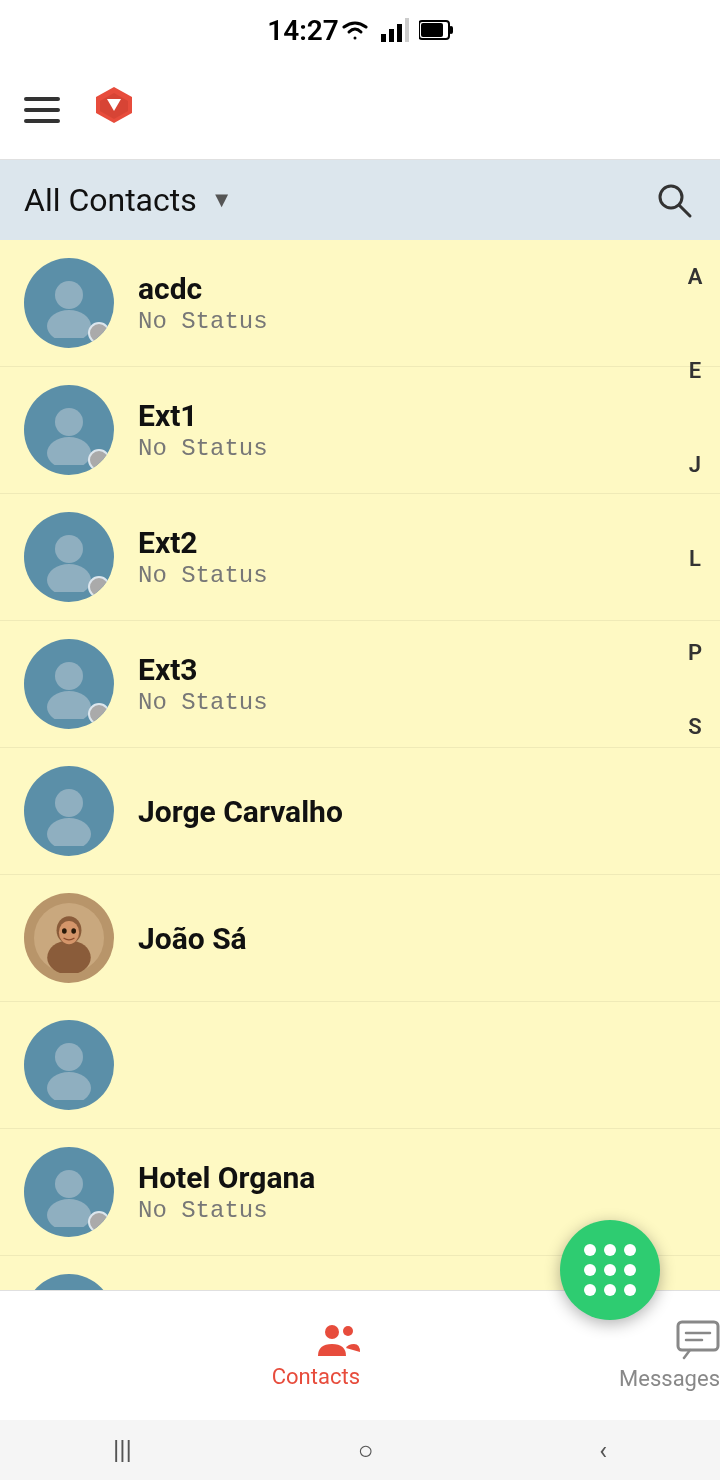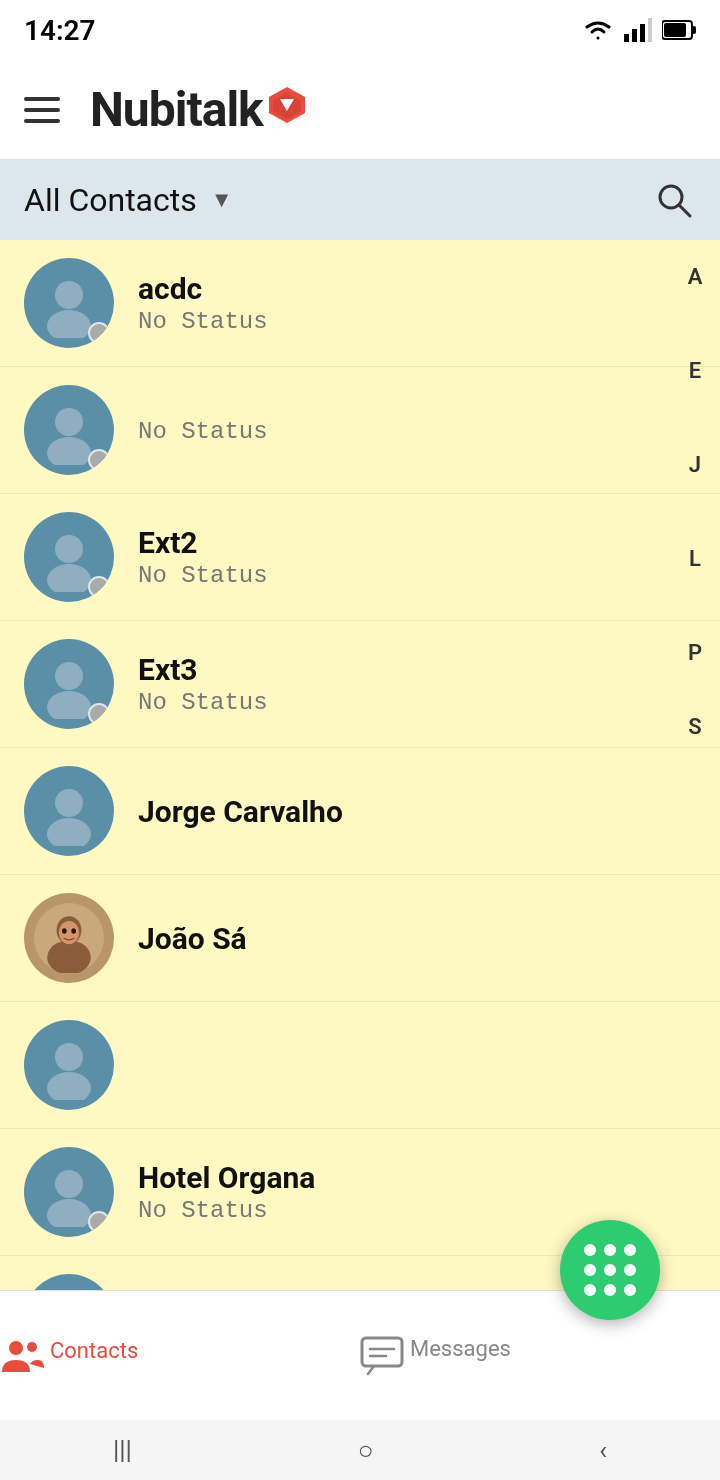--- a/index.html
+++ b/index.html
@@ -12,21 +12,21 @@
       position: relative;
       overflow-x: hidden;
     }
 
     
     .status-bar {
       height: 60px;
       background: #fff;
       display: flex;
       align-items: center;
-      justify-content: space-between;
+      justify-content: center;
       padding: 0 24px;
     }
     .status-time {
       font-size: 28px;
       font-weight: 600;
       color: #000;
     }
     .status-icons {
       display: flex;
       align-items: center;
@@ -217,22 +217,22 @@
       width: 720px;
       height: 130px;
       background: #fff;
       border-top: 1px solid #e0e0e0;
       display: flex;
       align-items: center;
       justify-content: space-around;
     }
     .nav-item {
       display: flex;
-      flex-direction: row;
-      align-items: flex-start;
+      flex-direction: column;
+      align-items: flex-end;
       gap: 6px;
       cursor: pointer;
       flex: 1;
     }
     .nav-label {
       font-size: 22px;
       color: #888;
     }
     .nav-item.active .nav-label { color: #e74c3c; }
 
@@ -290,21 +290,20 @@
   </div>
 </div>
 
 <div class="header">
   <div class="hamburger">
     <span></span>
     <span></span>
     <span></span>
   </div>
   <div class="logo-container">
-    <span class="logo-text">Nubitalk</span>
 
     <svg class="logo-icon" viewBox="0 0 44 44" width="44" height="44">
       <polygon points="22,4 40,14 40,30 22,40 4,30 4,14" fill="#e74c3c"></polygon>
       <polygon points="22,10 36,18 36,28 22,36 8,28 8,18" fill="#c0392b" opacity="0.4"></polygon>
       <polygon points="15,16 29,16 22,28" fill="#fff"></polygon>
     </svg>
     <div>
     </div>
   </div>
 </div>
@@ -340,20 +339,21 @@
       </div>
       <div class="contact-item">
         <div class="avatar">
         <svg width="70" height="70" viewBox="0 0 70 70">
           <circle cx="35" cy="27" r="14" fill="#8fafc0"></circle>
           <ellipse cx="35" cy="58" rx="22" ry="16" fill="#8fafc0"></ellipse>
         </svg>
           <div class="status-dot"></div>
         </div>
         <div class="contact-info">
+          <div class="contact-name">Ext1</div>
           <div class="contact-status">No Status</div>
         </div>
       </div>
       <div class="contact-item">
         <div class="avatar">
         <svg width="70" height="70" viewBox="0 0 70 70">
           <circle cx="35" cy="27" r="14" fill="#8fafc0"></circle>
           <ellipse cx="35" cy="58" rx="22" ry="16" fill="#8fafc0"></ellipse>
         </svg>
           <div class="status-dot"></div>

